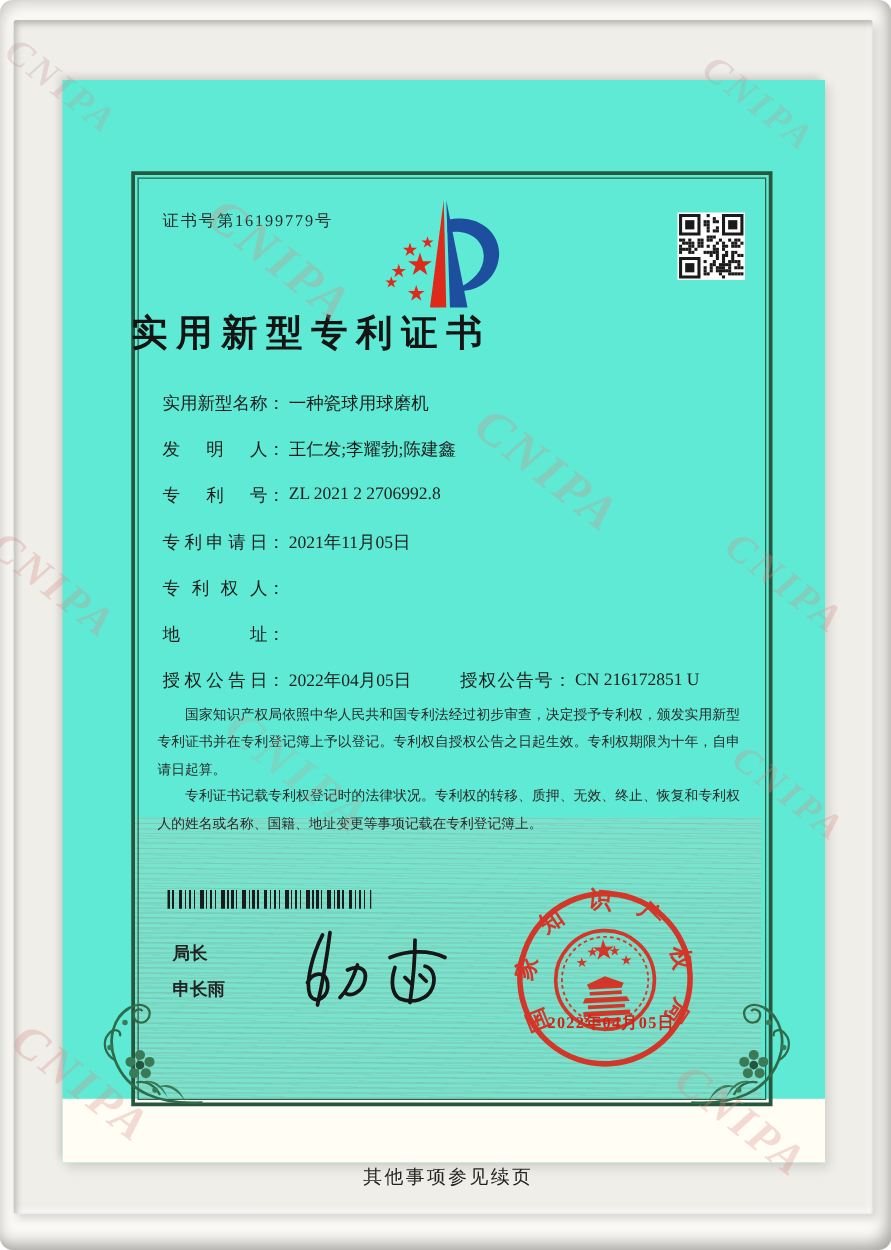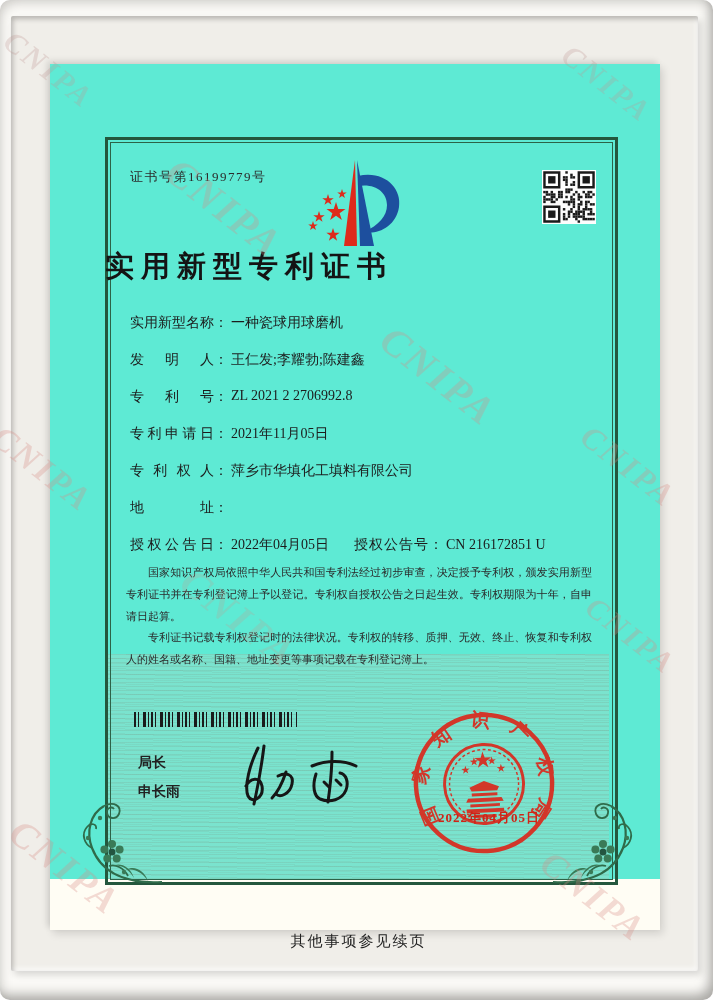--- a/index.html
+++ b/index.html
@@ -31,21 +31,21 @@
   .cert-number{position:absolute;left:80px;top:104px;font-size:13px;letter-spacing:1.5px;color:#2b2b2b;}
   .logo{position:absolute;left:250px;top:90px;width:130px;height:96px;}
   .qr{position:absolute;left:492px;top:106px;width:54px;height:54px;background:#fdfdfd;}
   .cert-title{position:absolute;left:55px;top:183px;width:507px;margin:0;text-align:left;
          font-size:29px;font-weight:bold;letter-spacing:7px;color:#141414;}
   
   .fields{position:absolute;left:80px;top:250px;width:470px;}
   .field-row{display:flex;align-items:flex-start;height:37px;font-size:14px;color:#1c1c1c;white-space:nowrap;}
   .field-label{display:inline-block;width:84px;text-align:justify;text-align-last:justify;}
   .field-value{margin-left:3px;}
-  .grant-pair{margin-left:25px;display:flex;align-items:center;}
+  .grant-pair{margin-left:39px;display:flex;align-items:center;}
   .grant-pair .field-label{width:auto;letter-spacing:1px;text-align-last:auto;}
   
   .body-text{position:absolute;left:76px;top:498px;width:466px;font-size:11px;
          line-height:21.8px;color:#2a2a2a;}
   .body-text p{margin:0;text-indent:2em;text-align:justify;}
   
   .barcode{position:absolute;left:84px;top:648px;width:163px;height:15px;
          background:repeating-linear-gradient(90deg,
            #1b1b1b 0 2px,transparent 2px 4px,#1b1b1b 4px 5px,transparent 5px 9px,
            #1b1b1b 9px 12px,transparent 12px 14px,#1b1b1b 14px 15px,transparent 15px 17px);}
@@ -264,21 +264,20 @@
         <span class="field-value">ZL 2021 2 2706992.8</span>
       </div>
       <div class="field-row">
         <span class="field-label">专利申请日</span>
           <span>：</span>
         <span class="field-value">2021年11月05日</span>
       </div>
       <div class="field-row">
         <span class="field-label">专利权人</span>
           <span>：</span>
-        <span class="field-value">萍乡市华填化工填料有限公司</span>
       </div>
       <div class="field-row">
         <span class="field-label">地址</span>
           <span>：</span>
       </div>
       <div class="field-row">
         <span class="field-label">授权公告日</span>
           <span>：</span>
         <span class="field-value">2022年04月05日</span>
         <span class="grant-pair">

